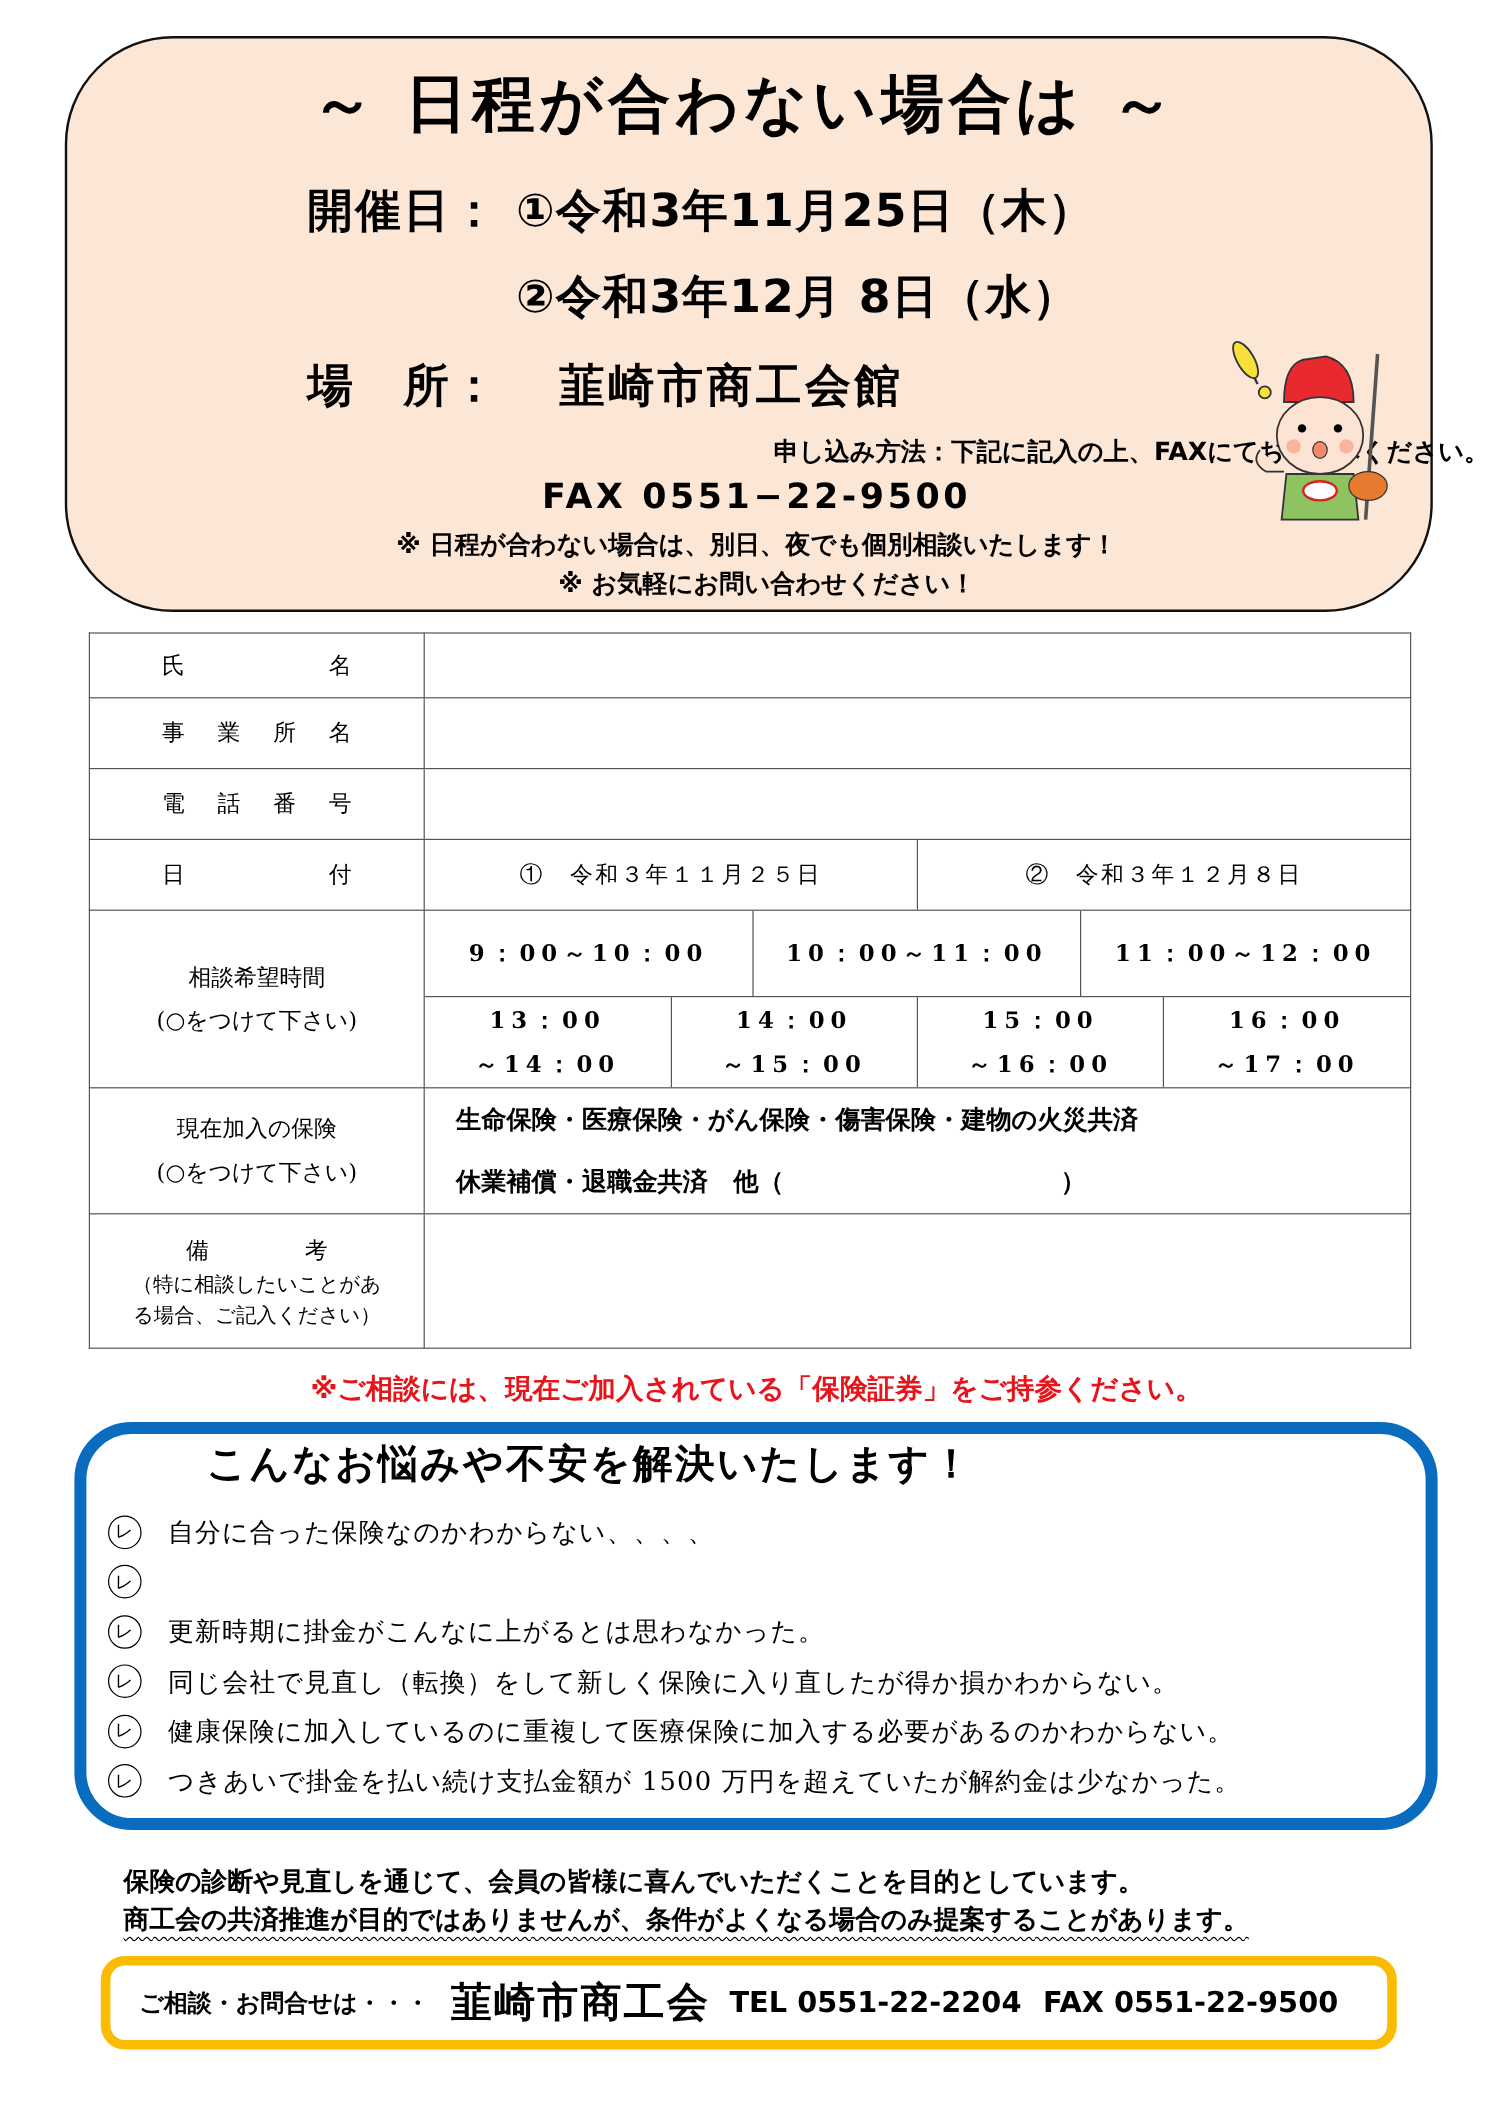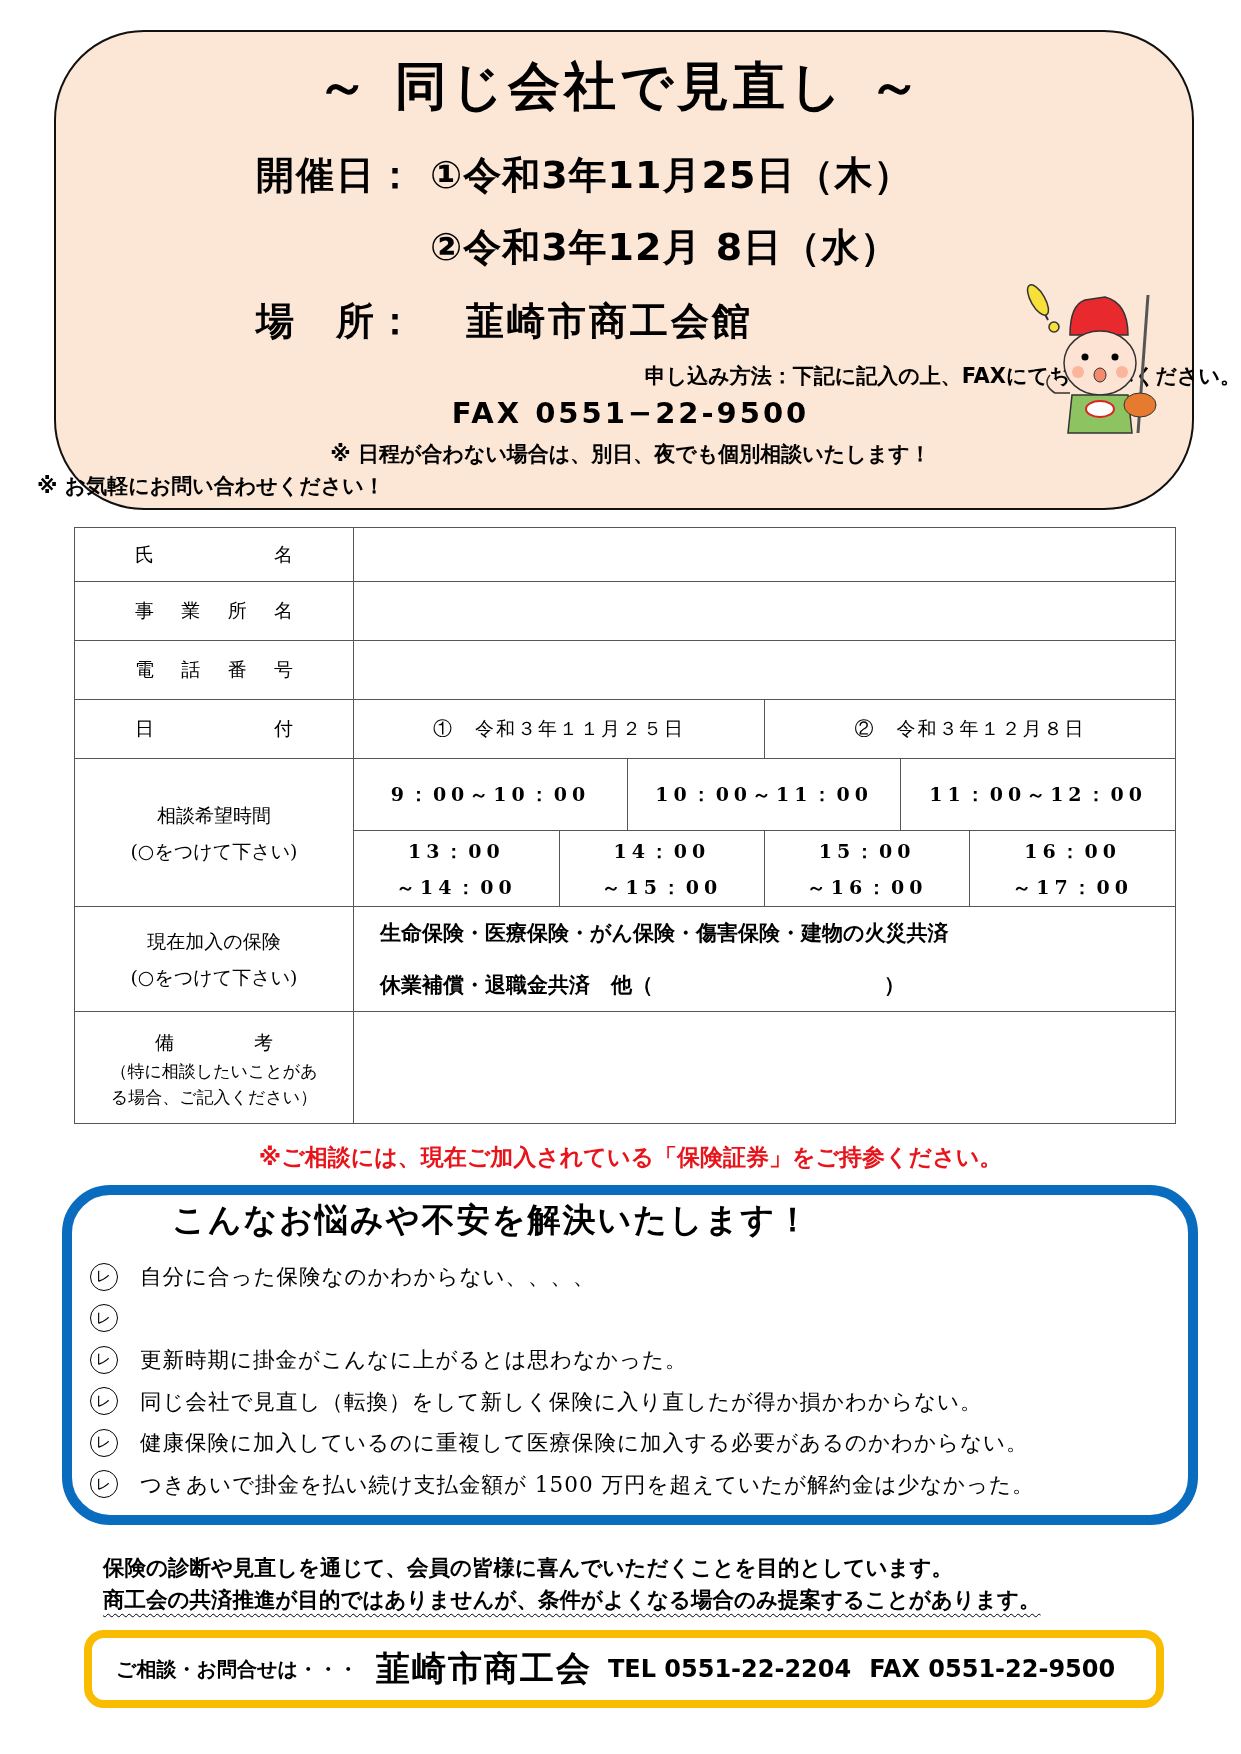--- a/index.html
+++ b/index.html
@@ -20,21 +20,21 @@
       font-size: 52px; font-weight: bold; letter-spacing: 4px;
     }
     .date-label { left: 256px; top: 150px; font-size: 38px; font-weight: bold; letter-spacing: 2px; }
     .date1 { left: 430px; top: 150px; font-size: 38px; font-weight: bold; letter-spacing: 1px; }
     .date2 { left: 430px; top: 222px; font-size: 38px; font-weight: bold; letter-spacing: 1px; }
     .place-label { left: 256px; top: 296px; font-size: 38px; font-weight: bold; letter-spacing: 2px; }
     .place-value { left: 430px; top: 296px; font-size: 38px; font-weight: bold; letter-spacing: 3px; margin-left: 36px; }
     .apply { left: 0; width: 1241px; top: 362px; text-align: right; font-size: 21px; font-weight: bold; padding-left: 20px; }
     .fax-main { left: 0; width: 1241px; top: 396px; text-align: center; font-size: 29px; font-weight: bold; letter-spacing: 3px; padding-left: 20px; }
     .note1 { left: 0; width: 1241px; top: 440px; text-align: center; font-size: 21px; font-weight: bold; padding-left: 20px; }
-    .note2 { left: 0; width: 1241px; top: 472px; font-size: 21px; font-weight: bold; padding-left: 37px; }
+    .note2 { left: 0; width: 1241px; top: 472px; text-align: center; font-size: 21px; font-weight: bold; padding-left: 37px; }
 
     
     .mascot { left: 1010px; top: 275px; width: 150px; height: 160px; }
 
     
     .form-table {
       left: 74px; top: 527px; width: 1102px; border-collapse: collapse;
       font-family: "DejaVu Serif", serif;
     }
     .form-table td {
@@ -80,21 +80,21 @@
     }
     .contact-prefix { font-size: 20px; font-weight: bold; margin-right: 18px; }
     .contact-org { font-size: 34px; font-weight: bold; letter-spacing: 2px; margin-right: 16px; }
     .contact-tel { font-size: 24px; font-weight: bold; margin-right: 18px; }
     .contact-fax { font-size: 24px; font-weight: bold; }
   </style>
 </head>
 <body>
 
 <div class="abs header-box"></div>
-<div class="abs title">～ 同じ会社で見直し ～</div>
+<div class="abs title">～ 日程が合わない場合は ～</div>
 <div class="abs date-label">開催日：</div>
 <div class="abs date1">①令和3年11月25日（木）</div>
 <div class="abs date2">②令和3年12月 8日（水）</div>
 <div class="abs place-label">場　所：</div>
 <div class="abs place-value">韮崎市商工会館</div>
 <div class="abs apply">申し込み方法：下記に記入の上、FAXにてお申込みください。</div>
 <div class="abs fax-main">FAX 0551−22-9500</div>
 <div class="abs note1">※ 日程が合わない場合は、別日、夜でも個別相談いたします！</div>
 <div class="abs note2">※ お気軽にお問い合わせください！</div>
 

